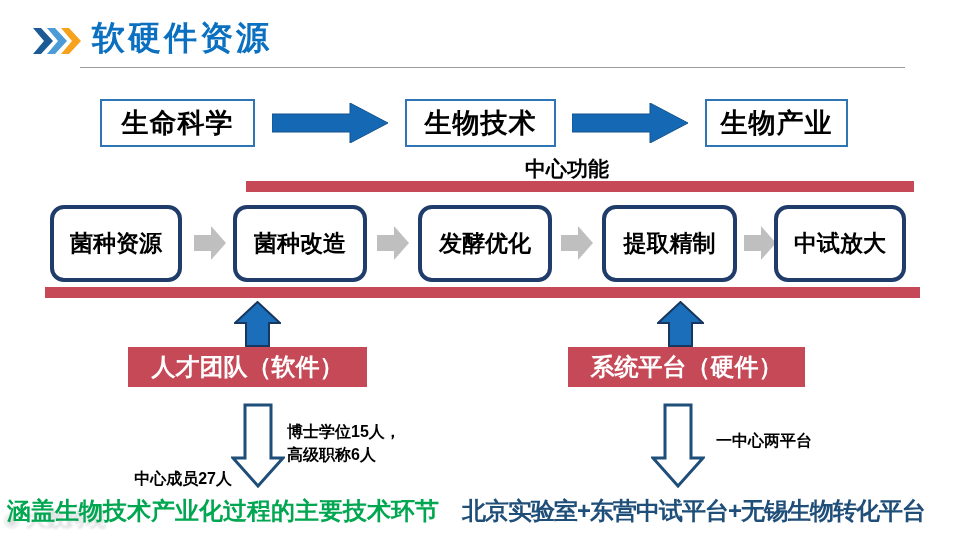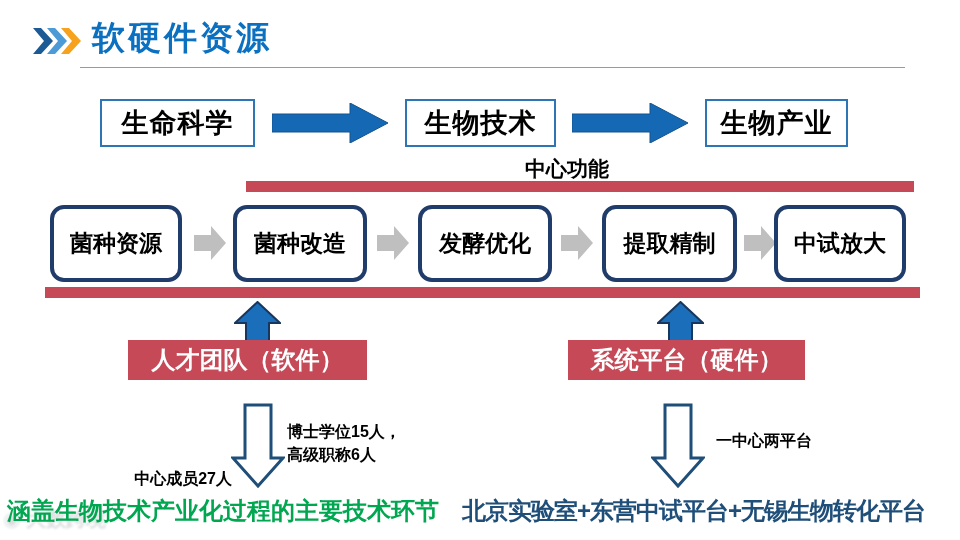--- a/index.html
+++ b/index.html
@@ -36,21 +36,21 @@
     display:flex;align-items:center;justify-content:center;white-space:nowrap;
     box-sizing:border-box;
   }
   .pbox1{left:50px;width:132px;}
   .pbox2{left:233px;width:134px;}
   .pbox3{left:418px;width:134px;}
   .pbox4{left:602px;width:135px;}
   .pbox5{left:742px;width:132px;margin-left:32px;}
   
   .redlabel{
-    top:340px;height:40px;background:#C54956;color:#fff;font-weight:bold;
+    top:347px;height:40px;background:#C54956;color:#fff;font-weight:bold;
     font-size:24px;display:flex;align-items:center;justify-content:center;
     white-space:nowrap;
   }
   .redlabel-left{left:128px;width:239px;}
   .redlabel-right{left:568px;width:237px;}
   
   .small-note{font-size:16px;font-weight:bold;color:#000;white-space:nowrap;}
   .note-members{left:112px;top:433px;width:120px;text-align:right;margin-top:36px;}
   .note-phd{left:287px;top:420px;line-height:23px;}
   .note-platform{left:716px;top:431px;}

